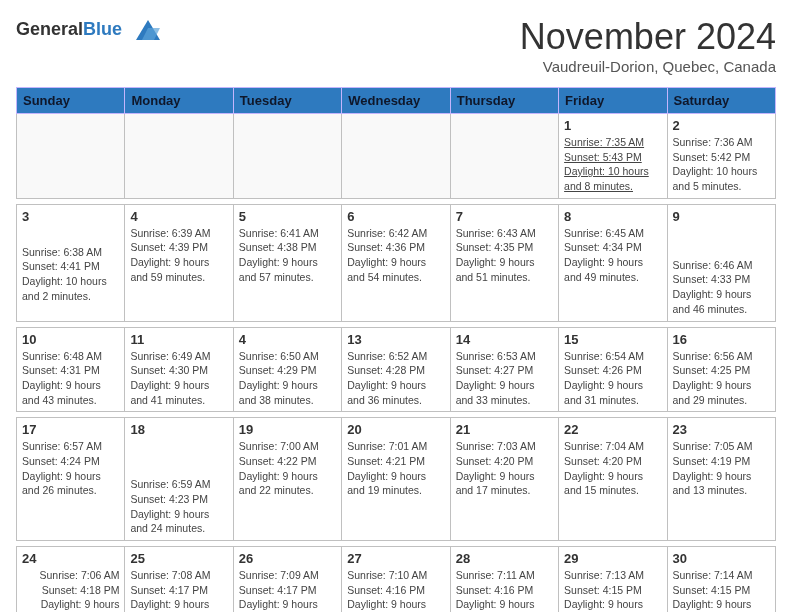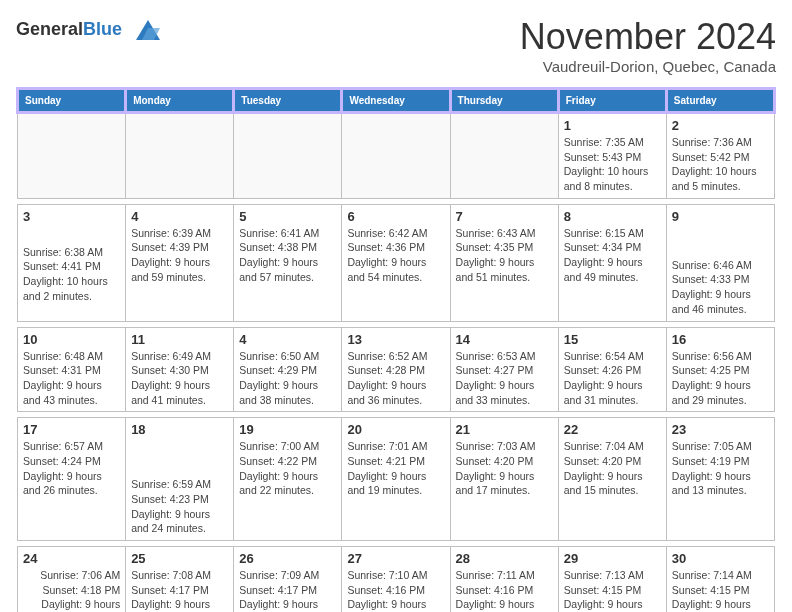--- a/index.html
+++ b/index.html
@@ -44,26 +44,26 @@
     .location {
       font-size: 15px;
       color: #555;
     }
     .calendar {
       width: 100%;
       border-collapse: collapse;
     }
     .calendar th {
       background-color: #2e7abf;
-      color: #ffffff;
-      font-size: 10px;
+      color: #0f172a;
+      font-size: 13px;
       font-weight: bold;
       padding: 5px 6px;
       text-align: left;
-      border: 3px solid #c4b5fd;
+      border: 1px solid #c4b5fd;
     }
     .calendar td {
       border: 1px solid #c0c0c0;
       vertical-align: top;
       padding: 4px 5px;
       font-size: 11px;
       color: #333;
       width: calc(100% / 7);
       min-height: 80px;
     }
@@ -122,21 +122,21 @@
   </thead>
   <tbody id="calendar-body">
   <tr>
         <td class="empty"></td>
         <td class="empty"></td>
         <td class="empty"></td>
         <td class="empty"></td>
         <td class="empty"></td>
         <td>
           <div class="day-number">1</div>
-          <div class="day-info" style="white-space: pre-line;">Sunrise: 7:35 AM
+          <div class="day-info" style="white-space: pre-line; text-decoration: underline;">Sunrise: 7:35 AM
 Sunset: 5:43 PM
 Daylight: 10 hours and 8 minutes.</div>
         </td>
         <td>
           <div class="day-number">2</div>
           <div class="day-info" style="white-space: pre-line;">Sunrise: 7:36 AM
 Sunset: 5:42 PM
 Daylight: 10 hours and 5 minutes.</div>
         </td>
       </tr>
@@ -169,21 +169,21 @@
 Daylight: 9 hours and 54 minutes.</div>
         </td>
         <td>
           <div class="day-number">7</div>
           <div class="day-info" style="white-space: pre-line;">Sunrise: 6:43 AM
 Sunset: 4:35 PM
 Daylight: 9 hours and 51 minutes.</div>
         </td>
         <td>
           <div class="day-number">8</div>
-          <div class="day-info" style="white-space: pre-line;">Sunrise: 6:15 AM
+          <div class="day-info" style="white-space: pre-line;">Sunrise: 6:45 AM
 Sunset: 4:34 PM
 Daylight: 9 hours and 49 minutes.</div>
         </td>
         <td>
           <div class="day-number">9</div>
           <div class="day-info" style="white-space: pre-line; margin-top: 34px;">Sunrise: 6:46 AM
 Sunset: 4:33 PM
 Daylight: 9 hours and 46 minutes.</div>
         </td>
       </tr>

